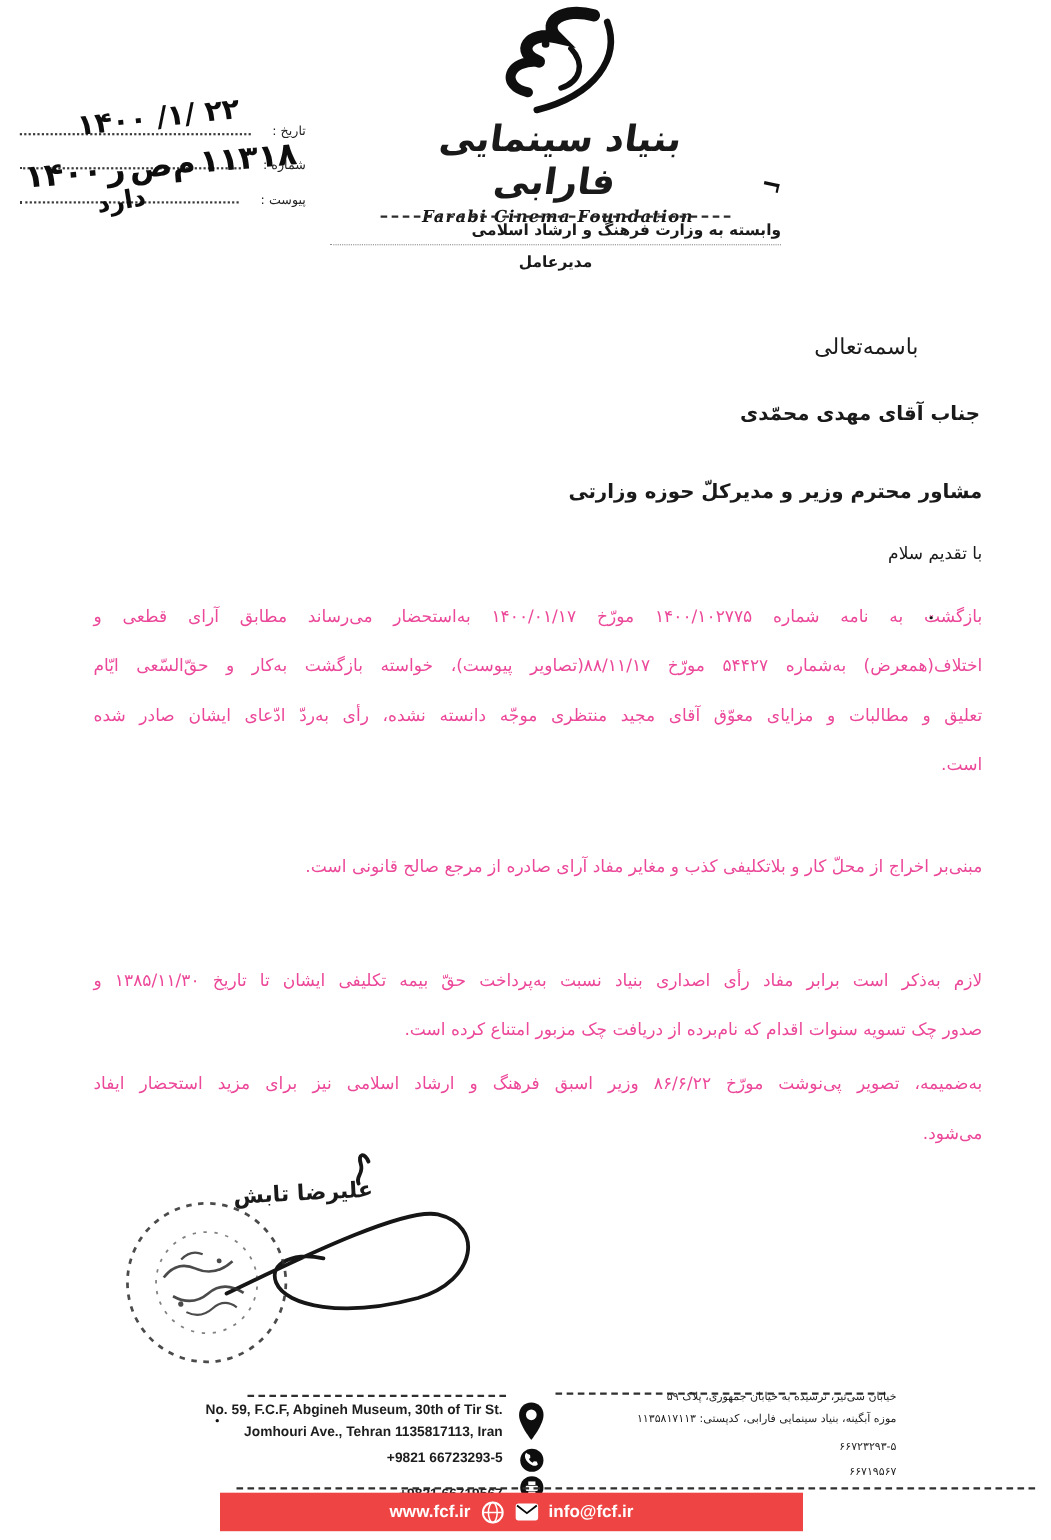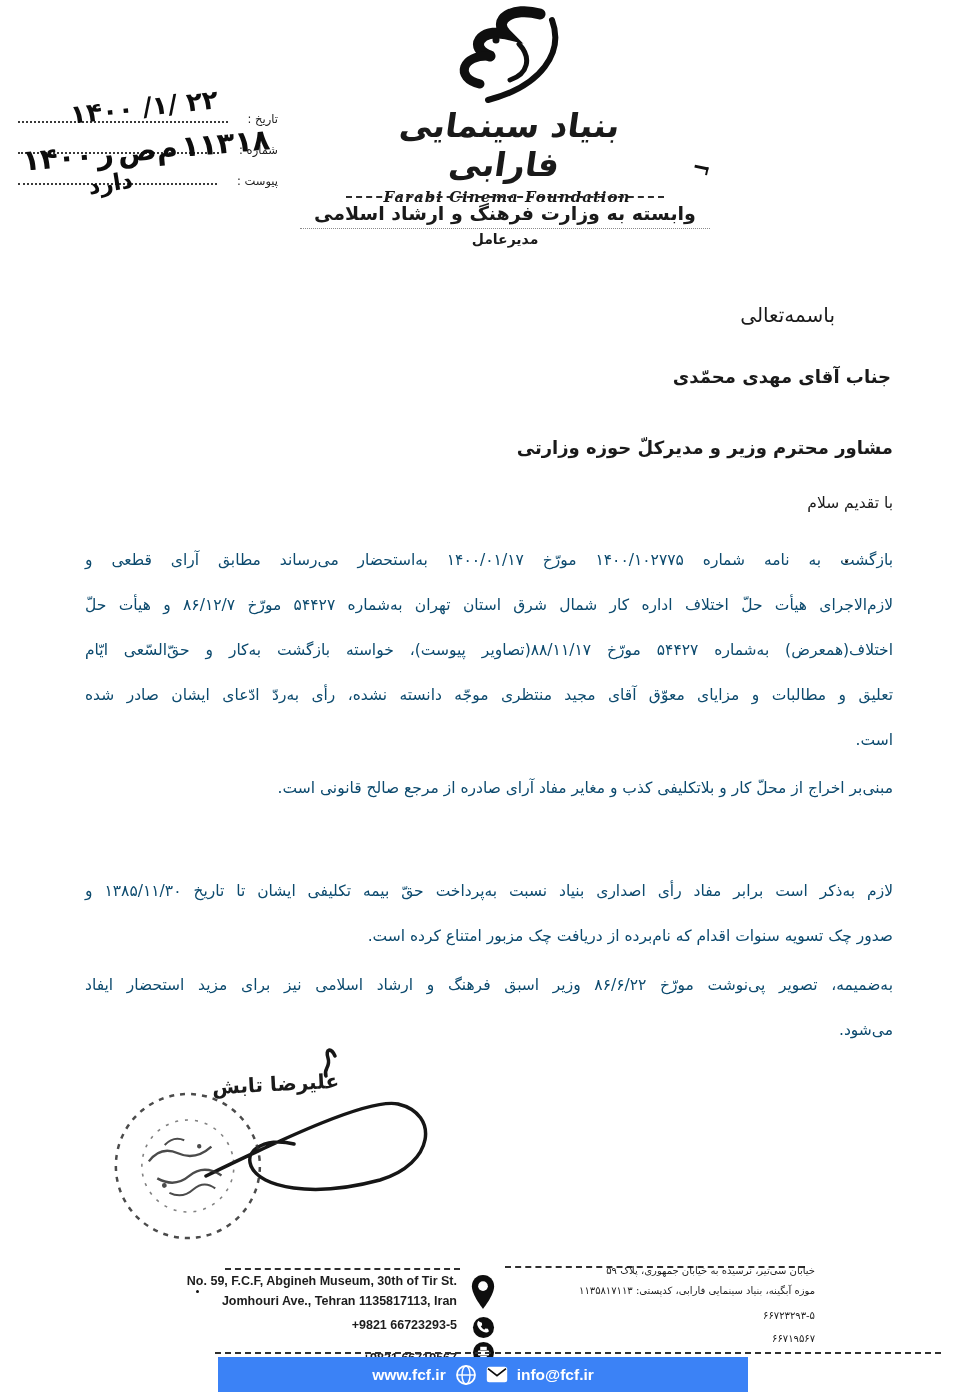--- a/index.html
+++ b/index.html
@@ -19,31 +19,31 @@
   .hand-date { left:70px; top:92px; font-size:26px; transform:rotate(-6deg); letter-spacing:2px; }
   .hand-number { left:22px; top:133px; font-size:29px; transform:rotate(-5deg); display:flex; align-items:flex-end; gap:4px; }
   .hand-number .seg { direction:rtl; }
   .hand-attach { left:88px; top:170px; font-size:23px; transform:rotate(-9deg); }
 
   
   .logo-wrap { left:352px; top:4px; width:310px; text-align:center; }
   .logo-fa { font-size:33px; font-weight:700; transform:skewX(-8deg); margin-top:-6px; letter-spacing:-1px; }
   .logo-en { font-family:"DejaVu Serif", serif; font-style:italic; font-size:15px; font-weight:700; margin-top:4px; letter-spacing:1px; color:#161616; }
   .logo-rule { left:346px; top:196px; width:318px; border-top:2px dashed #2c2c2c; }
-  .affil { left:300px; top:202px; width:410px; text-align:center; font-size:19px; font-weight:700; direction:rtl; border-bottom:1px dotted #8a8a8a; padding-bottom:4px; }
+  .affil { left:300px; top:202px; width:410px; text-align:right; font-size:14px; font-weight:700; direction:rtl; border-bottom:1px dotted #8a8a8a; padding-bottom:4px; }
   .role { left:300px; top:231px; width:410px; text-align:center; font-size:14px; font-weight:700; direction:rtl; }
   .noise-tr { left:694px; top:166px; width:14px; height:8px; border-top:3px solid #111; border-right:2px solid #111; transform:rotate(12deg); }
 
   
   .rtl-line { direction:rtl; text-align:right; white-space:nowrap; }
   .besmellah { right:120px; top:303px; font-size:20px; }
   .recipient-name { right:64px; top:366px; font-size:18px; font-weight:700; }
   .recipient-title { right:62px; top:437px; font-size:18px; font-weight:700; }
   .salutation { right:62px; top:494px; font-size:15.5px; }
-  .para { right:62px; left:85px; direction:rtl; font-size:15.5px; line-height:45px; color:#0c4a6e; }
+  .para { right:62px; left:85px; direction:rtl; font-size:15.5px; line-height:45px; color:#ec4899; }
   .para .bline { text-align:justify; text-align-last:justify; }
   .para .bline:last-child { text-align-last:right; }
   .p1 { top:538px; } .p2 { top:766px; } .p3 { top:869px; } .p4 { top:963px; }
 
   
   .sig-name { left:212px; top:1072px; font-size:20px; font-weight:700; direction:rtl; transform:rotate(-3deg); }
   .sig-svg { left:88px; top:1046px; }
   .stamp-svg { left:98px; top:1086px; transform:rotate(-8deg); opacity:.85; }
 
   
@@ -56,21 +56,21 @@
   .foot-icons { left:466px; top:1274px; width:34px; display:flex; flex-direction:column; align-items:center; }
   .foot-icons .ic { display:block; }
   .foot-icons .ic-pin { margin-bottom:6px; }
   .foot-icons .ic-tel { margin-bottom:2px; }
   .foot-fa { left:505px; top:1264px; width:310px; direction:rtl; text-align:right; font-size:10px; color:#1d1d1d; }
   .foot-fa div { margin-bottom:6px; line-height:14px; white-space:nowrap; }
   .foot-fa .tel { margin-top:11px; }
   .foot-fa .fax { margin-top:9px; }
   .foot-fa .num { direction:ltr; unicode-bidi:embed; display:inline-block; }
   .bar-dash { left:215px; top:1352px; width:726px; border-top:2px dashed #2f2f2f; }
-  .black-bar { left:218px; top:1357px; width:530px; height:35px; background:#3b82f6;
+  .black-bar { left:200px; top:1357px; width:530px; height:35px; background:#ef4444;
     display:flex; align-items:center; justify-content:center; gap:9px;
     color:#ffffff; font-family:"Liberation Sans", sans-serif; font-size:15.5px; font-weight:700; }
   .noise-dot1 { left:196px; top:1290px; width:3px; height:3px; background:#111; border-radius:50%; }
   .noise-dot2 { left:845px; top:560px; width:3px; height:3px; background:#111; border-radius:50%; }
 </style>
 </head>
 <body>
 
 <div class="abs reg-box">
   <div class="reg-row">
@@ -115,21 +115,20 @@
 <div class="abs noise-tr"></div>
 
 <div class="abs rtl-line besmellah">باسمه‌تعالی</div>
 <div class="abs rtl-line recipient-name">جناب آقای مهدی محمّدی</div>
 <div class="abs rtl-line recipient-title">مشاور محترم وزیر و مدیرکلّ حوزه وزارتی</div>
 <div class="abs rtl-line salutation">با تقدیم سلام</div>
 <div class="abs noise-dot2"></div>
 
 <div class="abs para p1">
     <div class="bline">بازگشت به نامه شماره ۱۴۰۰/۱۰۲۷۷۵ مورّخ ۱۴۰۰/۰۱/۱۷ به‌استحضار می‌رساند مطابق آرای قطعی و</div>
-    <div class="bline">لازم‌الاجرای هیأت حلّ اختلاف اداره کار شمال شرق استان تهران به‌شماره ۵۴۴۲۷ مورّخ ۸۶/۱۲/۷ و هیأت حلّ</div>
     <div class="bline">اختلاف(همعرض) به‌شماره ۵۴۴۲۷ مورّخ ۸۸/۱۱/۱۷(تصاویر پیوست)، خواسته بازگشت به‌کار و حقّ‌السّعی ایّام</div>
     <div class="bline">تعلیق و مطالبات و مزایای معوّق آقای مجید منتظری موجّه دانسته نشده، رأی به‌ردّ ادّعای ایشان صادر شده</div>
     <div class="bline">است.</div>
   </div>
 <div class="abs para p2">
     <div class="bline">مبنی‌بر اخراج از محلّ کار و بلاتکلیفی کذب و مغایر مفاد آرای صادره از مرجع صالح قانونی است.</div>
   </div>
 <div class="abs para p3">
     <div class="bline">لازم به‌ذکر است برابر مفاد رأی اصداری بنیاد نسبت به‌پرداخت حقّ بیمه تکلیفی ایشان تا تاریخ ۱۳۸۵/۱۱/۳۰ و</div>
     <div class="bline">صدور چک تسویه سنوات اقدام که نام‌برده از دریافت چک مزبور امتناع کرده است.</div>

